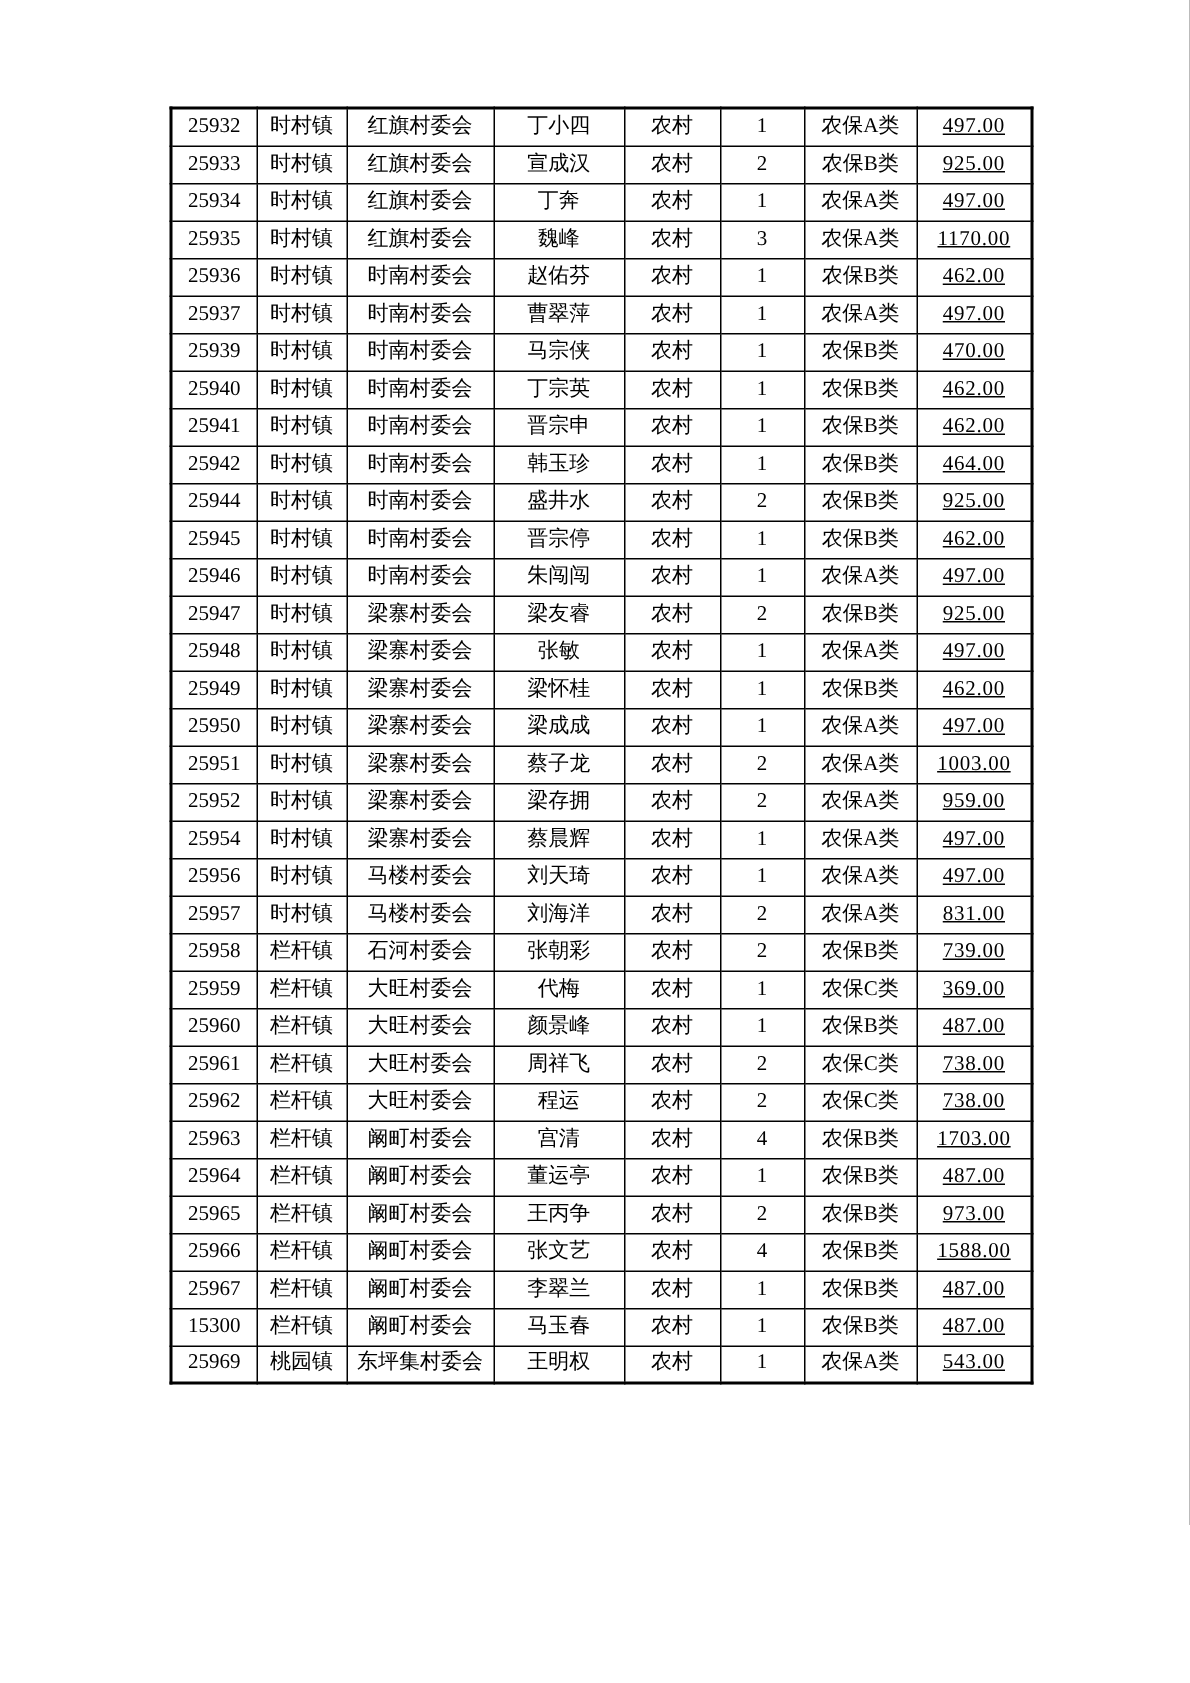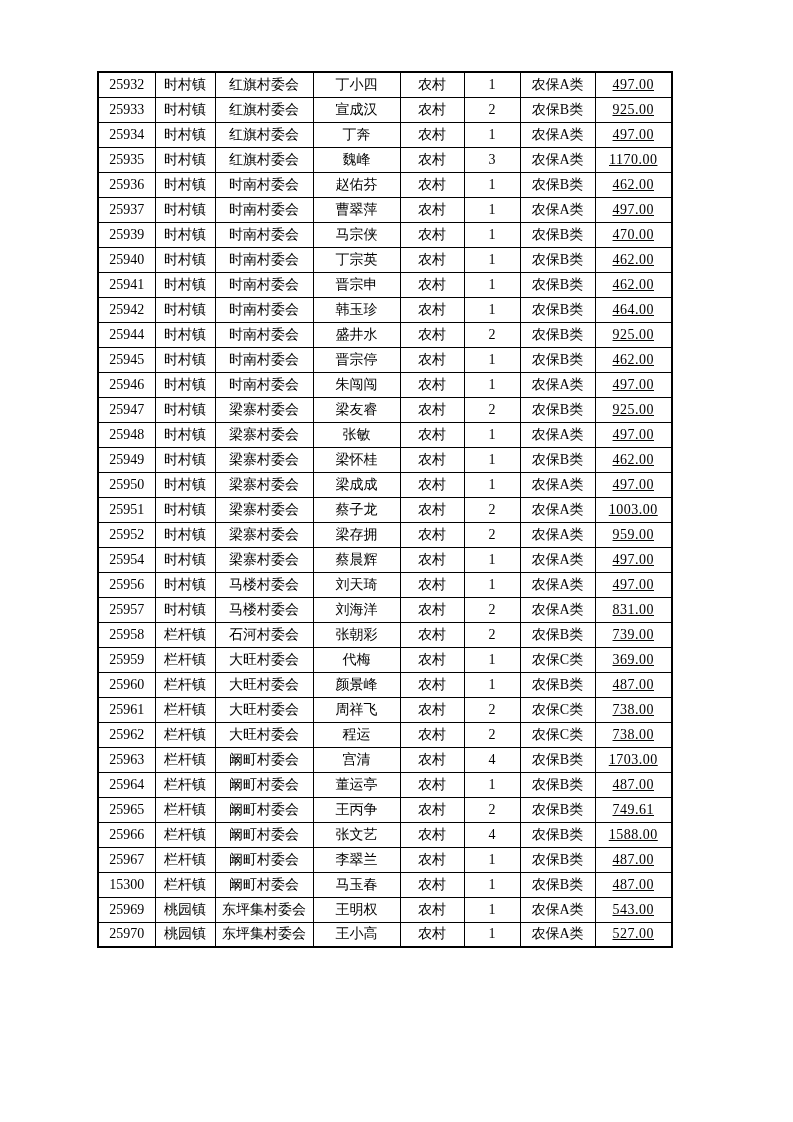--- a/index.html
+++ b/index.html
@@ -10,21 +10,21 @@
     position: relative;
     width: 793px;
     height: 1122px;
     background: #ffffff;
     margin: 0 auto;
     overflow: hidden;
   }
 
   .table-wrap {
     position: absolute;
-    left: 53px;
+    left: 69px;
     top: 71px;
     padding-left: 44px;
   }
 
   table.data-table {
     border-collapse: collapse;
     table-layout: fixed;
     width: 574px;
     border: 2px solid #000000;
   }
@@ -363,21 +363,21 @@
             <td class="amount-cell">487.00</td>
           </tr>
           <tr>
             <td>25965</td>
             <td>栏杆镇</td>
             <td>阚町村委会</td>
             <td>王丙争</td>
             <td>农村</td>
             <td>2</td>
             <td>农保B类</td>
-            <td class="amount-cell">749.61</td>
+            <td class="amount-cell">973.00</td>
           </tr>
           <tr>
             <td>25966</td>
             <td>栏杆镇</td>
             <td>阚町村委会</td>
             <td>张文艺</td>
             <td>农村</td>
             <td>4</td>
             <td>农保B类</td>
             <td class="amount-cell">1588.00</td>
@@ -405,26 +405,16 @@
           <tr>
             <td>25969</td>
             <td>桃园镇</td>
             <td>东坪集村委会</td>
             <td>王明权</td>
             <td>农村</td>
             <td>1</td>
             <td>农保A类</td>
             <td class="amount-cell">543.00</td>
           </tr>
-          <tr>
-            <td>25970</td>
-            <td>桃园镇</td>
-            <td>东坪集村委会</td>
-            <td>王小高</td>
-            <td>农村</td>
-            <td>1</td>
-            <td>农保A类</td>
-            <td class="amount-cell">527.00</td>
-          </tr>
         </tbody>
     </table>
   </div>
 </div>
 
 </body></html>

